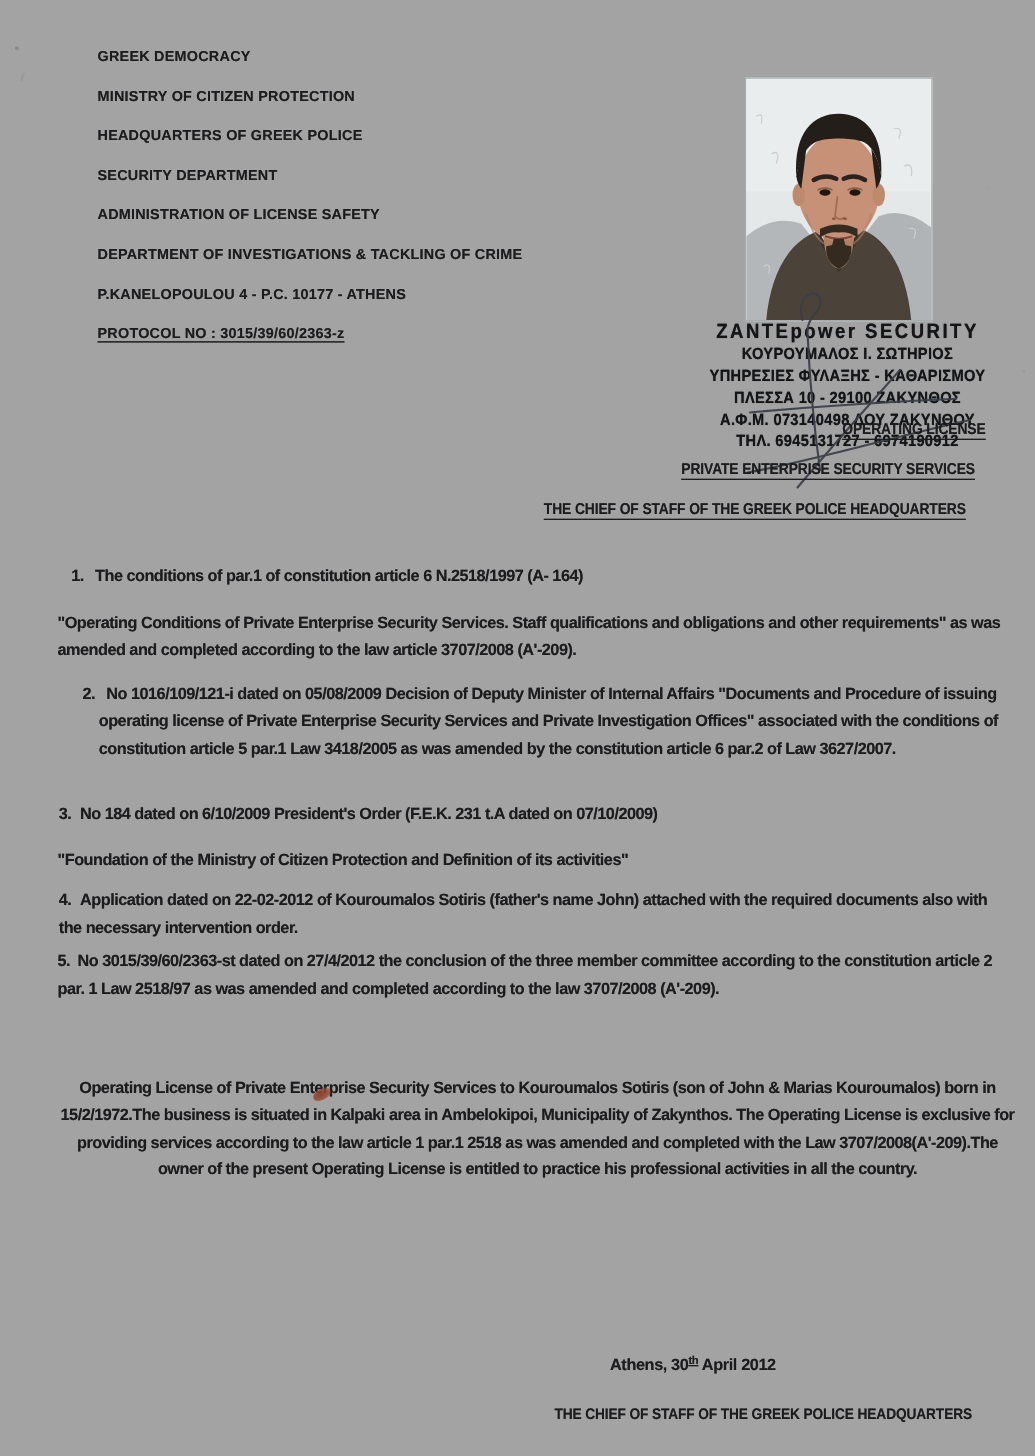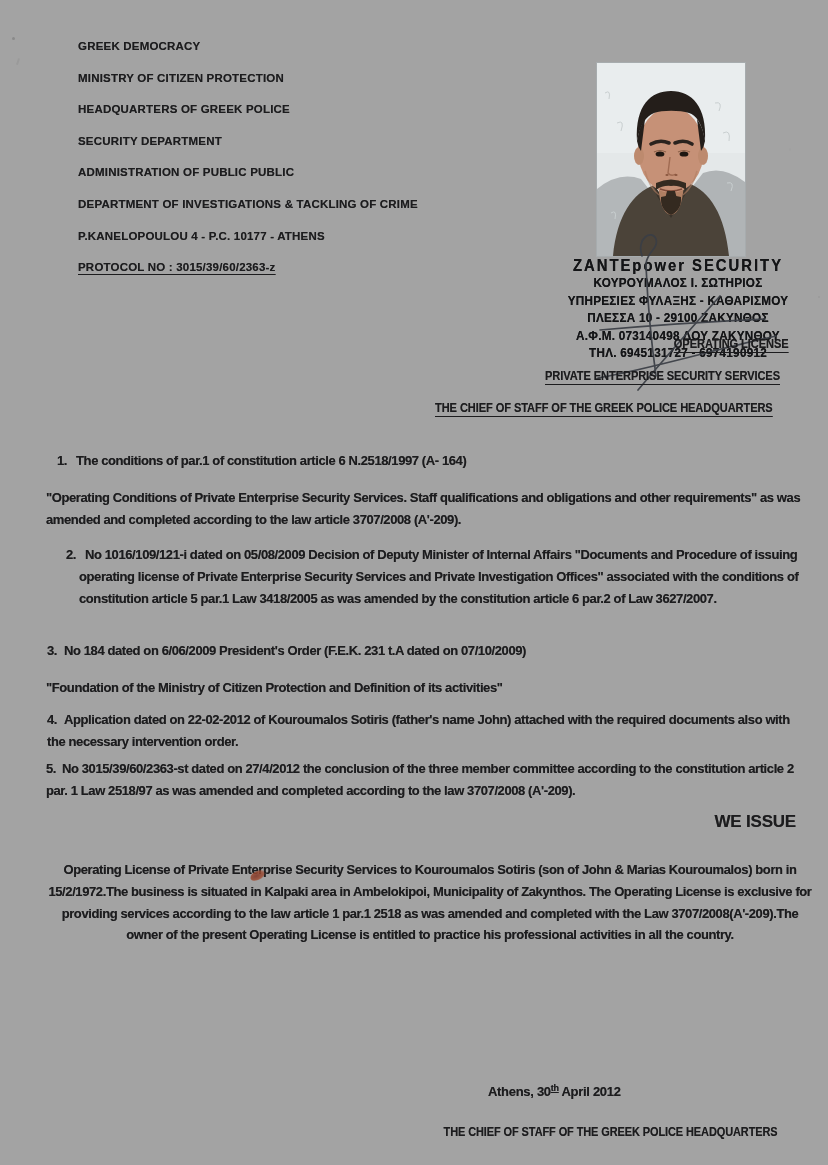--- a/index.html
+++ b/index.html
@@ -52,21 +52,21 @@
 </head>
 <body>
 
 <div class="page">
 
   <div class="abs agency">
     <p>GREEK DEMOCRACY</p>
     <p>MINISTRY OF CITIZEN PROTECTION</p>
     <p>HEADQUARTERS OF GREEK POLICE</p>
     <p>SECURITY DEPARTMENT</p>
-    <p>ADMINISTRATION OF PUBLIC PUBLIC</p>
+    <p>ADMINISTRATION OF LICENSE SAFETY</p>
     <p>DEPARTMENT OF INVESTIGATIONS &amp; TACKLING OF CRIME</p>
     <p>P.KANELOPOULOU 4 - P.C. 10177 - ATHENS</p>
     <p class="protocol">PROTOCOL NO : 3015/39/60/2363-z</p>
   </div>
 
   <div class="abs photo">
     <svg width="148" height="193" viewBox="0 0 148 193">
       <rect x="0" y="0" width="148" height="193" fill="#e4e8e9"></rect>
       <rect x="0" y="0" width="148" height="90" fill="#e9edee"></rect>
 
@@ -139,31 +139,30 @@
   </div>
 
   <p class="abs body-p" style="left:57px;top:450px;width:750px">
     <span class="num">1.</span><span>The conditions of par.1 of constitution article 6 N.2518/1997 (A- 164)</span>
   </p>
   <p class="abs body-p" style="left:46px;top:487px;width:758px">"Operating Conditions of Private Enterprise Security Services. Staff qualifications and obligations and other requirements" as was amended and completed according to the law article 3707/2008 (A'-209).</p>
   <p class="abs body-p hang" style="left:66px;top:544px;width:728px">
     <span class="num">2.</span><span>No 1016/109/121-i dated on 05/08/2009 Decision of Deputy Minister of Internal Affairs "Documents and Procedure of issuing operating license of Private Enterprise Security Services and Private Investigation Offices" associated with the conditions of constitution article 5 par.1 Law 3418/2005 as was amended by the constitution article 6 par.2 of Law 3627/2007.</span>
   </p>
   <p class="abs body-p" style="left:47px;top:640px;width:755px">
-    <span class="num" style="margin-right:7px">3.</span><span>No 184 dated on 6/06/2009 President's Order (F.E.K. 231 t.A dated on 07/10/2009)</span>
+    <span class="num" style="margin-right:7px">3.</span><span>No 184 dated on 6/10/2009 President's Order (F.E.K. 231 t.A dated on 07/10/2009)</span>
   </p>
   <p class="abs body-p" style="left:46px;top:677px;width:758px">"Foundation of the Ministry of Citizen Protection and Definition of its activities"</p>
   <p class="abs body-p" style="left:47px;top:709px;width:756px">
     <span class="num" style="margin-right:7px">4.</span><span>Application dated on 22-02-2012 of Kouroumalos Sotiris (father's name John) attached with the required documents also with the necessary intervention order.</span>
   </p>
   <p class="abs body-p" style="left:46px;top:758px;width:754px">
     <span class="num" style="margin-right:6px">5.</span><span>No 3015/39/60/2363-st dated on 27/4/2012 the conclusion of the three member committee according to the constitution article 2 par. 1 Law 2518/97 as was amended and completed according to the law 3707/2008 (A'-209).</span>
   </p>
 
-  <div class="abs center-col we-issue" style="top:812px">WE ISSUE</div>
   <p class="abs body-p issue-body" style="left:48px;top:859px;width:764px">Operating License of Private Enterprise Security Services to Kouroumalos Sotiris (son of John &amp; Marias Kouroumalos) born in 15/2/1972.The business is situated in Kalpaki area in Ambelokipoi, Municipality of Zakynthos. The Operating License is exclusive for providing services according to the law article 1 par.1 2518 as was amended and completed with the Law 3707/2008(A'-209).The owner of the present Operating License is entitled to practice his professional activities in all the country.</p>
   <div class="abs smudge"></div>
 
   <p class="abs place-date" style="left:488px;top:1083px">
     <span>Athens, 30</span><sup>th</sup><span> April 2012</span>
   </p>
   <div class="abs center-col" style="top:1122px">
     <span class="signatory" style="display:inline-block">THE CHIEF OF STAFF OF THE GREEK POLICE  HEADQUARTERS</span>
   </div>
 

